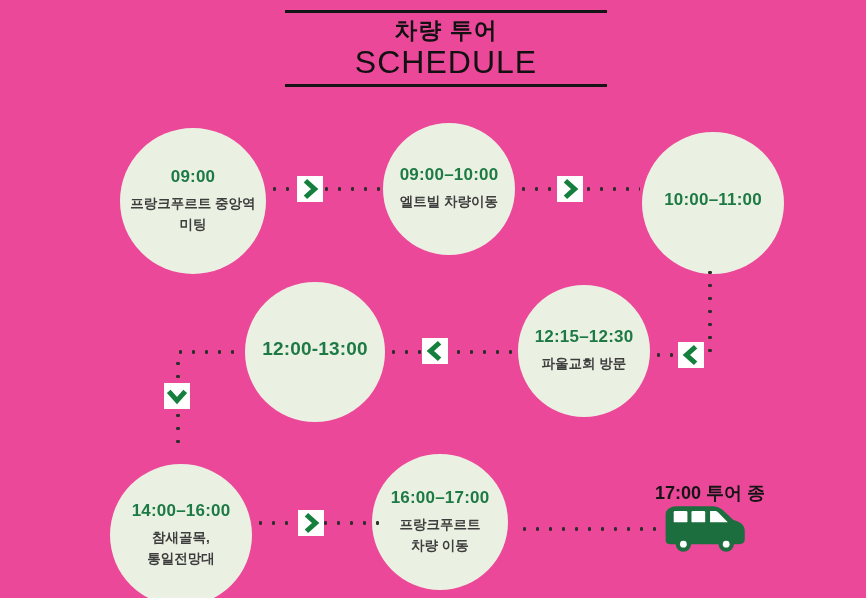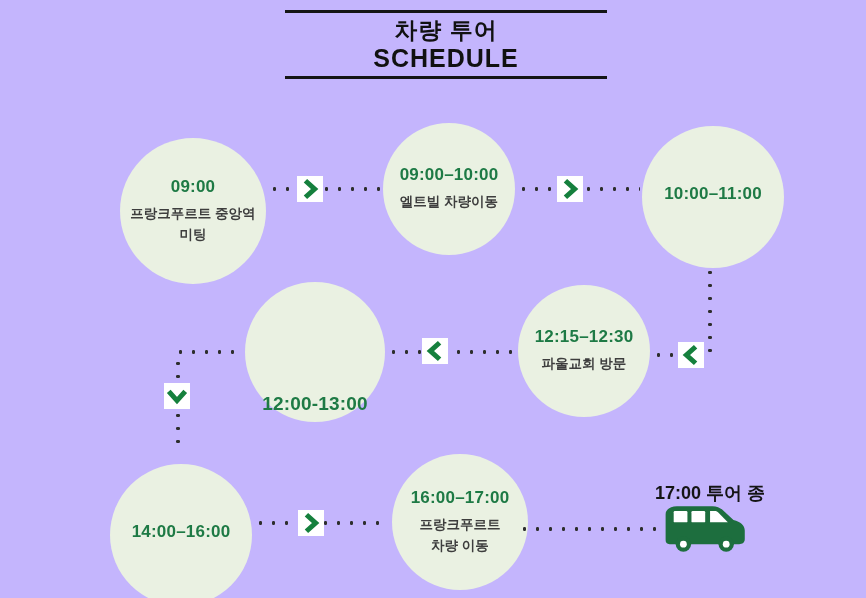--- a/index.html
+++ b/index.html
@@ -1,39 +1,39 @@
 <!DOCTYPE html>
 <html><head>
 <meta charset="utf-8">
 <style>
   html,body{margin:0;padding:0;background:#ffffff;}
   body{font-family:"Liberation Sans","DejaVu Sans",sans-serif;}
-  #stage{position:relative;width:866px;height:598px;background:#c4b5fd;overflow:hidden;}
+  #stage{position:relative;width:866px;height:598px;background:#ec4899;overflow:hidden;}
 
   
   .title-block{position:absolute;left:285px;top:10px;width:322px;
     border-top:3px solid #151515;border-bottom:3px solid #151515;
     padding:3px 0 4px 0;text-align:center;}
   .title-kr{font-size:23px;font-weight:bold;color:#111111;line-height:1.25;letter-spacing:1px;}
-  .title-en{font-size:25px;font-weight:700;color:#111111;line-height:1.1;letter-spacing:1px;}
+  .title-en{font-size:32px;font-weight:400;color:#111111;line-height:1.1;letter-spacing:1px;}
 
   
   .node{position:absolute;border-radius:50%;background:#eaf1e2;
     display:flex;flex-direction:column;align-items:center;justify-content:center;
     text-align:center;}
   .node .time{font-size:17px;font-weight:bold;color:#1e7a45;margin-bottom:7px;letter-spacing:.2px;}
   .node .desc{font-size:13.5px;font-weight:600;color:#3d3d3d;line-height:1.5;}
-  .n1{left:120px;top:138px;width:146px;height:146px;}
+  .n1{left:120px;top:128px;width:146px;height:146px;}
   .n2{left:383px;top:123px;width:132px;height:132px;}
-  .n3{left:642px;top:126px;width:142px;height:142px;}
+  .n3{left:642px;top:132px;width:142px;height:142px;}
   .n4{left:518px;top:285px;width:132px;height:132px;}
-  .n5{left:245px;top:282px;width:140px;height:140px;justify-content:flex-end;}
+  .n5{left:245px;top:282px;width:140px;height:140px;}
   .n5 .time{font-size:19px;}
   .n6{left:110px;top:464px;width:142px;height:142px;}
-  .n7{left:392px;top:454px;width:136px;height:136px;}
+  .n7{left:372px;top:454px;width:136px;height:136px;}
 
   
   .dots-h{position:absolute;height:4px;
     background-image:radial-gradient(circle closest-side,#2e2e2e 85%,rgba(0,0,0,0) 100%);
     background-size:13px 4px;background-repeat:repeat-x;}
   .dots-v{position:absolute;width:4px;
     background-image:radial-gradient(circle closest-side,#2e2e2e 85%,rgba(0,0,0,0) 100%);
     background-size:4px 13px;background-repeat:repeat-y;}
   .s1{left:268px;top:187px;width:114px;}
   .s2{left:517px;top:187px;width:123px;}
@@ -100,20 +100,24 @@
       <div>파울교회 방문</div>
     </div>
   </div>
 
   <div class="node n5">
     <div class="time">12:00-13:00</div>
   </div>
 
   <div class="node n6">
     <div class="time">14:00–16:00</div>
+    <div class="desc">
+      <div>참새골목,</div>
+      <div>통일전망대</div>
+    </div>
   </div>
 
   <div class="node n7">
     <div class="time">16:00–17:00</div>
     <div class="desc">
       <div>프랑크푸르트</div>
       <div>차량 이동</div>
     </div>
   </div>
 

